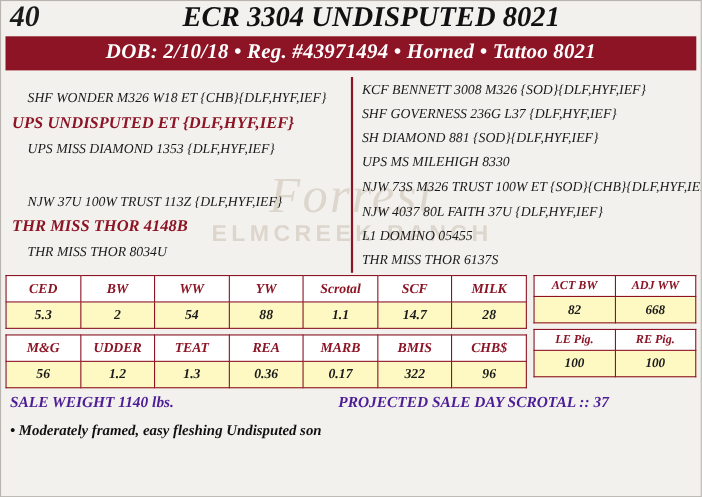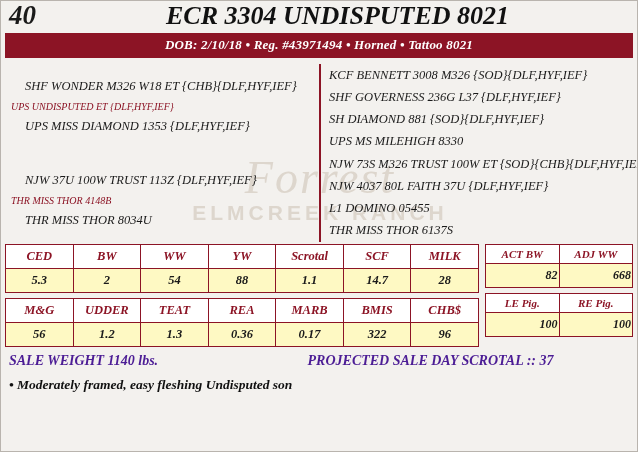--- a/index.html
+++ b/index.html
@@ -83,21 +83,21 @@
     line-height: 1;
     letter-spacing: 0px;
   }
   .subtitle-bar {
     background: #8c1425;
     color: #ffffff;
     text-align: center;
     font-family: "Liberation Serif", serif;
     font-weight: bold;
     font-style: italic;
-    font-size: 13px;
+    font-size: 19px;
     padding: 4px 0 5px 0;
     margin: 2px 4px 0 4px;
     letter-spacing: 0.2px;
   }
 
   
   .pedigree {
     display: flex;
     margin: 6px 4px 2px 4px;
     height: 178px;
@@ -137,23 +137,23 @@
   .ped-line {
     font-family: "Liberation Serif", serif;
     font-style: italic;
     font-size: 12.5px;
     color: #1a1a1a;
     white-space: nowrap;
   }
   .ped-line.indent1 { padding-left: 14px; }
   .ped-line.main {
     font-family: "Liberation Serif", serif;
-    font-weight: normal;
-    font-style: italic;
-    font-size: 10px;
+    font-weight: bold;
+    font-style: italic;
+    font-size: 15px;
     color: #8c1425;
     padding-left: 0px;
   }
   .ped-right .ped-line {
     font-size: 12.5px;
     color: #1a1a1a;
     font-weight: normal;
   }
   .small-tag { font-size: 9.5px; }
 
@@ -190,21 +190,21 @@
     font-family: "Liberation Serif", serif;
     font-weight: bold;
     font-style: italic;
     font-size: 12.5px;
     color: #1a1a1a;
     padding: 4px 1px 4px 1px;
     text-align: center;
     white-space: nowrap;
   }
   .epd-side table.epd th { font-size: 11px; padding: 3px 1px; }
-  .epd-side table.epd td { font-size: 12px; padding: 4px 1px; text-align: right; }
+  .epd-side table.epd td { font-size: 12px; padding: 4px 1px; }
   .spacer-row { height: 5px; }
 
   
   .footer-line {
     display: flex;
     margin: 6px 6px 0 8px;
     font-family: "Liberation Serif", serif;
     font-weight: bold;
     font-style: italic;
     font-size: 14px;

